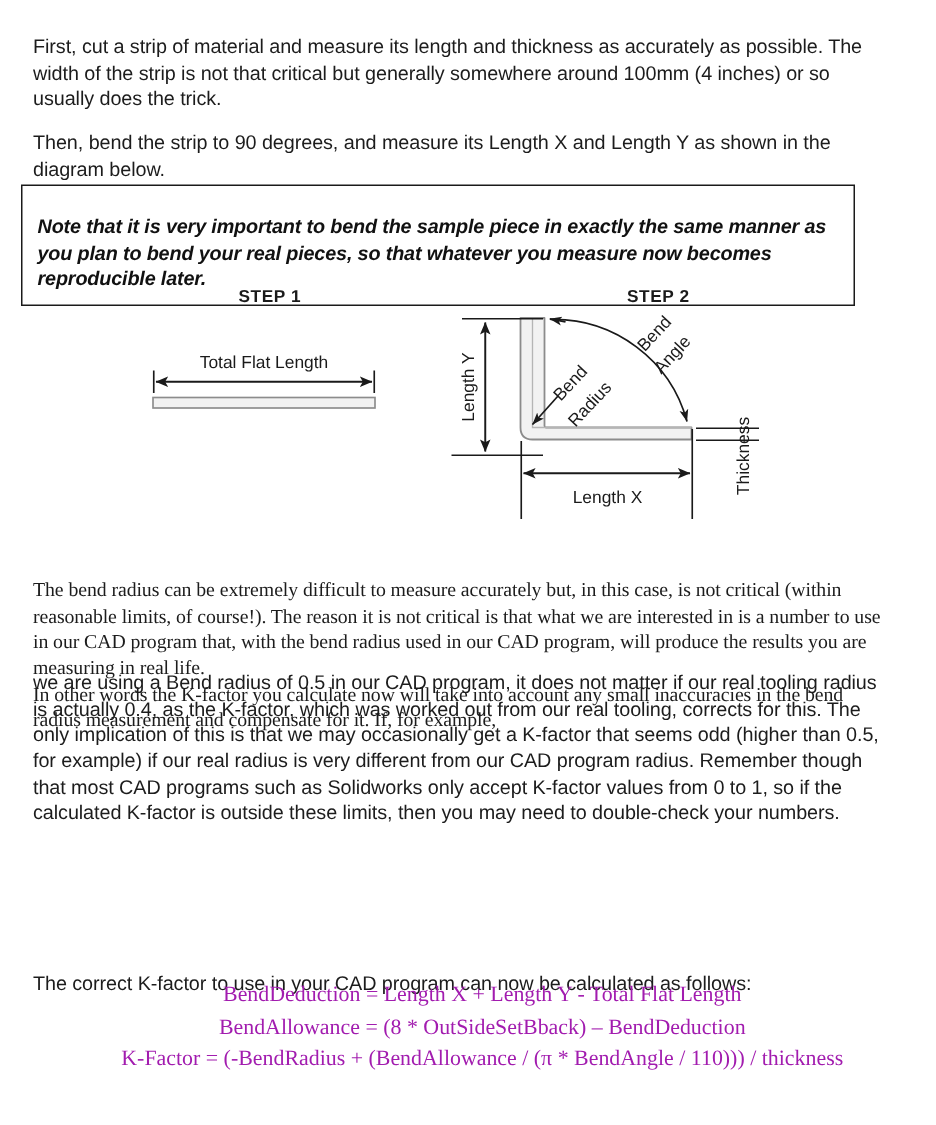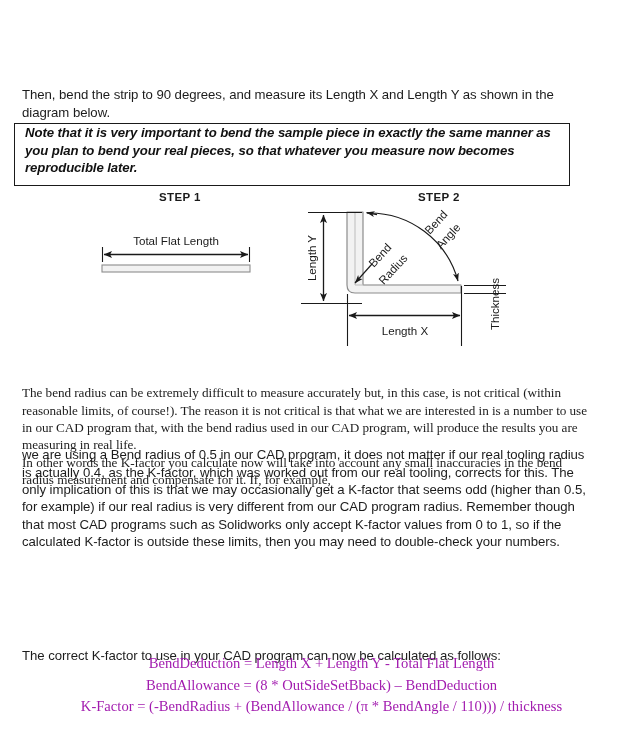--- a/index.html
+++ b/index.html
@@ -33,21 +33,21 @@
   #para-intro-1 { top: 9px; }
   #para-intro-2 { top: 73px; }
 
   .note-box {
     position: absolute;
     left: 14px;
     top: 123px;
     width: 556px;
     border: 1.3px solid #1a1a1a;
     box-sizing: border-box;
-    padding: 0 10px 8px 10px;
+    padding: 18px 10px 8px 10px;
   }
   .note-box .note-text {
     font-size: 13.2px;
     line-height: 17.6px;
     font-weight: bold;
     font-style: italic;
     color: #111111;
     letter-spacing: -0.1px;
   }
 
@@ -79,20 +79,21 @@
     color: #a21caf;
     white-space: nowrap;
     margin-left: 19px;
   }
 </style>
 </head>
 <body>
 
 <div class="page">
 
+  <p class="para" id="para-intro-1">First, cut a strip of material and measure its length and thickness as accurately as possible. The width of the strip is not that critical but generally somewhere around 100mm (4 inches) or so usually does the trick.</p>
 
   <p class="para" id="para-intro-2">Then, bend the strip to 90 degrees, and measure its Length X and Length Y as shown in the diagram below.</p>
 
   <div class="note-box">
     <div class="note-text">Note that it is very important to bend the sample piece in exactly the same manner as you plan to bend your real pieces, so that whatever you measure now becomes reproducible later.</div>
   </div>
 
   <div class="diagram-wrap">
     <svg width="624" height="180" viewBox="0 0 624 180" xmlns="http://www.w3.org/2000/svg">
       <defs>

